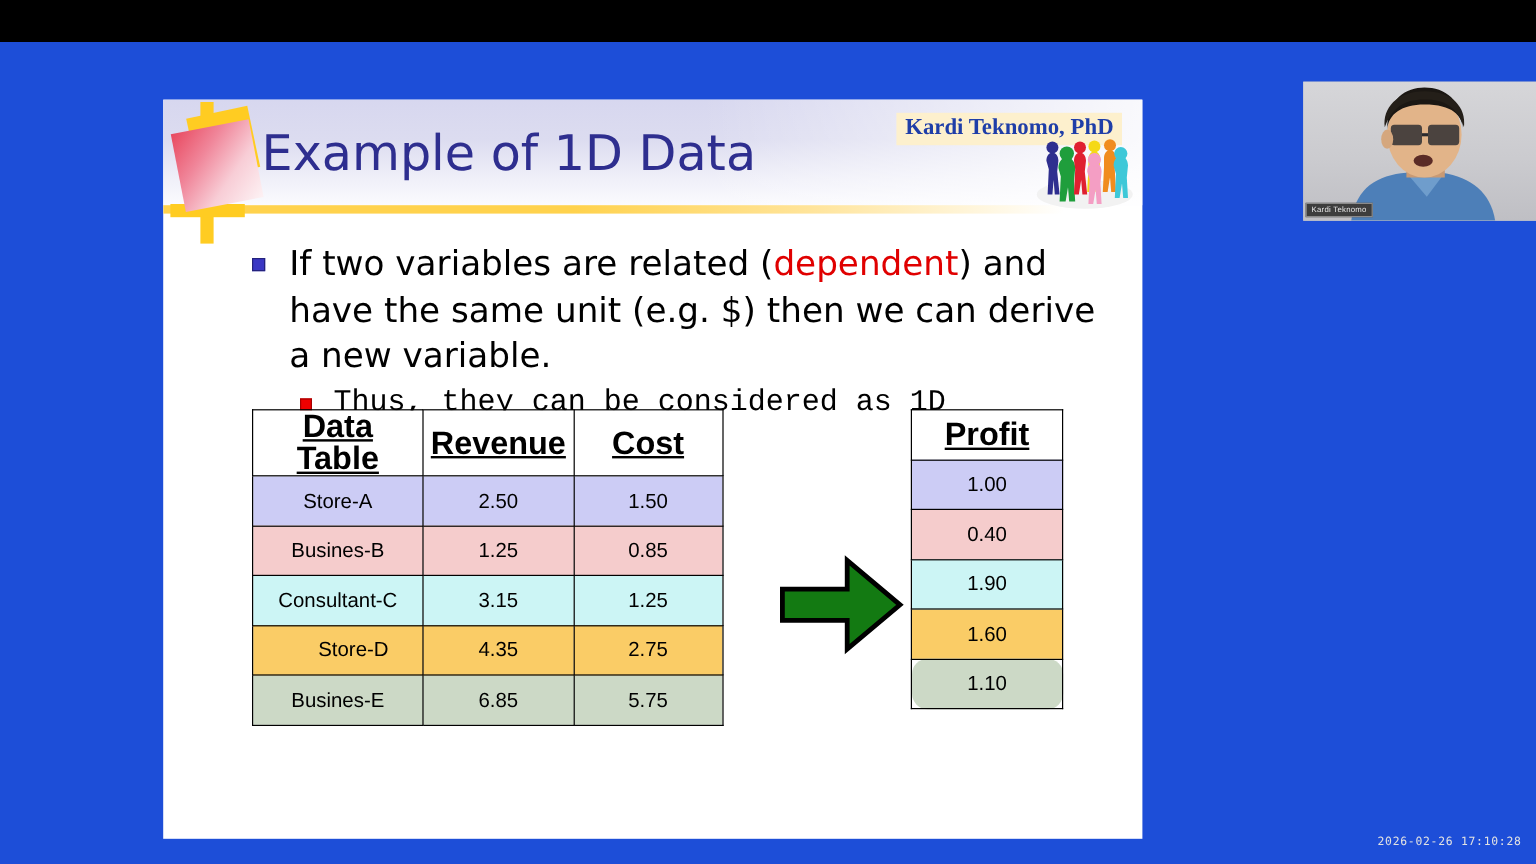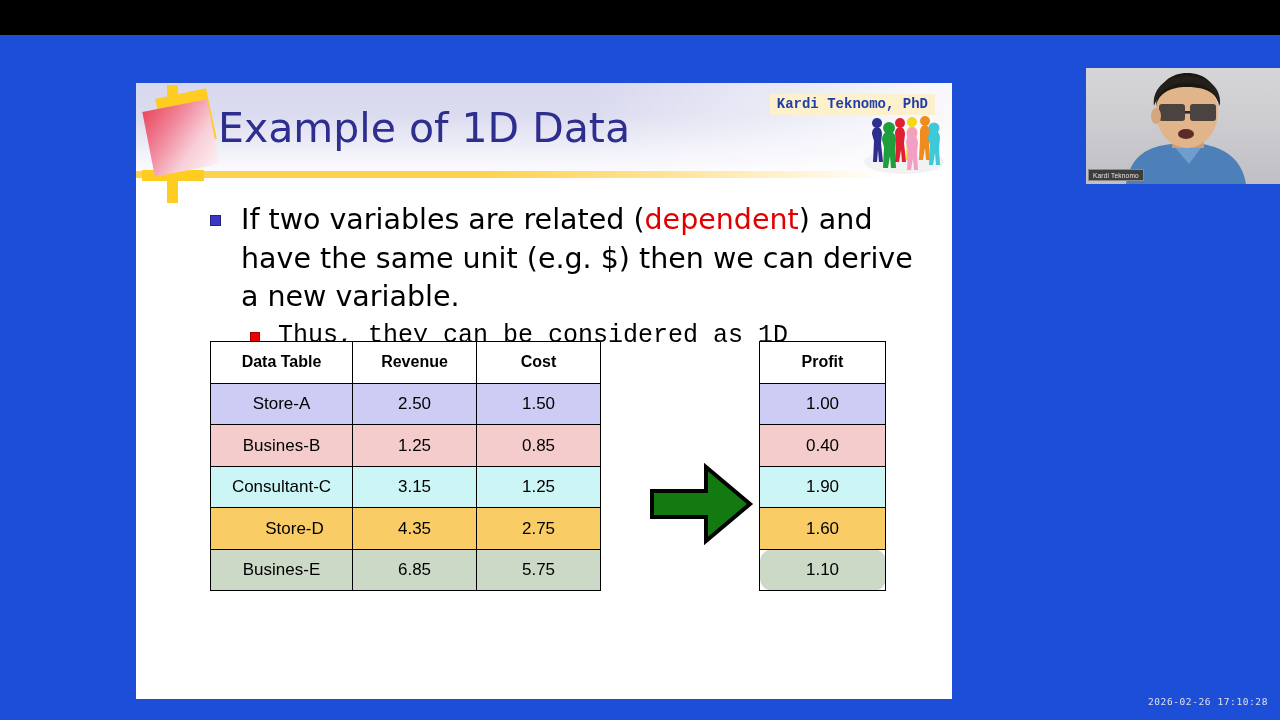--- a/index.html
+++ b/index.html
@@ -57,22 +57,22 @@
     font-family:"DejaVu Sans", sans-serif;
     font-size:41px; font-weight:400; color:#2e2e8f;
     letter-spacing:0px; z-index:5; white-space:nowrap;
   }
 
   
   .author-banner {
     position:absolute; right:17px; top:11px;
     background:#fdf0cd;
     padding:2px 7px 3px 7px;
-    font-size:14px; font-weight:bold; color:#1f3ea8;
-    font-family:Liberation Mono, monospace;
+    font-size:19px; font-weight:bold; color:#1f3ea8;
+    font-family:Liberation Serif, serif;
     white-space:nowrap; z-index:6;
   }
   .people-logo {
     position:absolute; right:6px; top:27px; width:84px; height:66px; z-index:6;
   }
 
   
   .bullet-l1 {
     position:absolute; left:74px; top:118px; width:710px;
     display:flex; align-items:flex-start;
@@ -111,21 +111,21 @@
   .tbl td, .tbl th {
     border:1.6px solid #000;
     text-align:center;
     font-size:17px;
     font-weight:normal;
     color:#000;
     height:41.5px;
     padding:0 6px;
     line-height:1;
   }
-  .tbl th { font-weight:bold; background:#ffffff; font-size:16px; }
+  .tbl th { font-weight:bold; background:#ffffff; font-size:27px;text-decoration:underline; }
 
   #main-table { left:74px; top:258px; }
   #main-table th:nth-child(1), #main-table td:nth-child(1) { width:142px; }
   #main-table th:nth-child(2), #main-table td:nth-child(2) { width:124px; }
   #main-table th:nth-child(3), #main-table td:nth-child(3) { width:124px; }
 
   #profit-table { left:623px; top:258px; }
   #profit-table th, #profit-table td { width:126px; }
 
   

